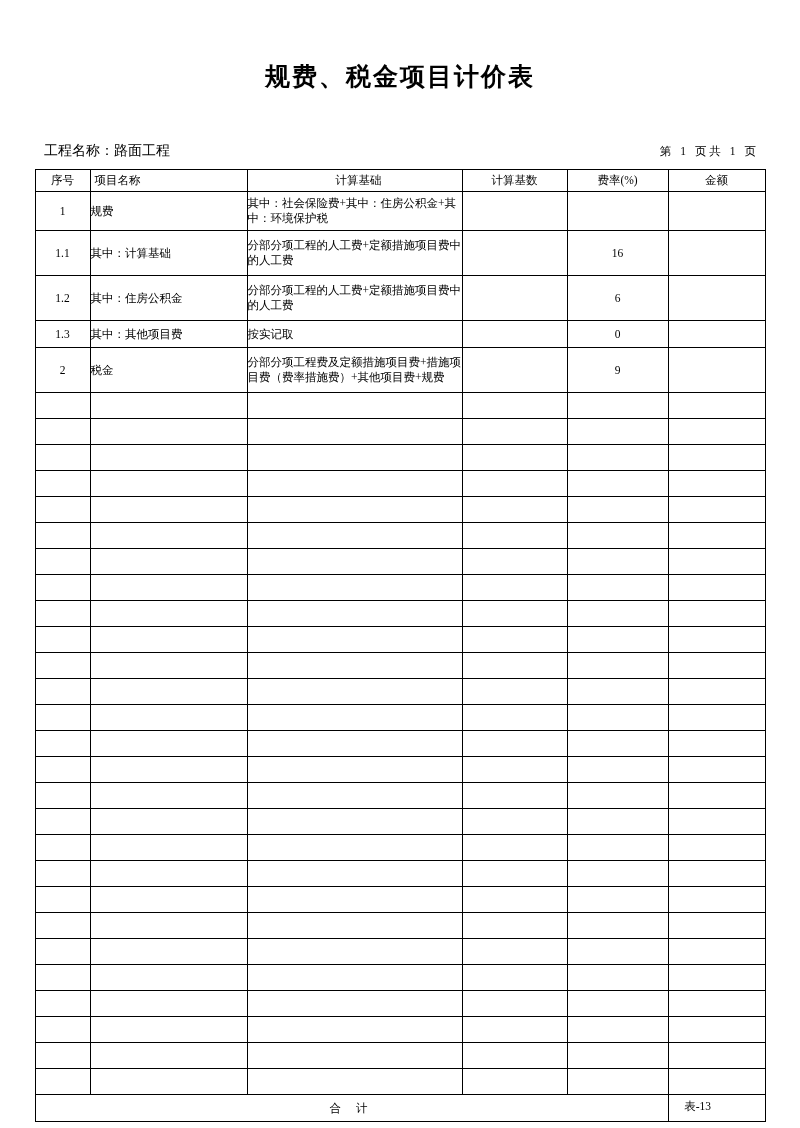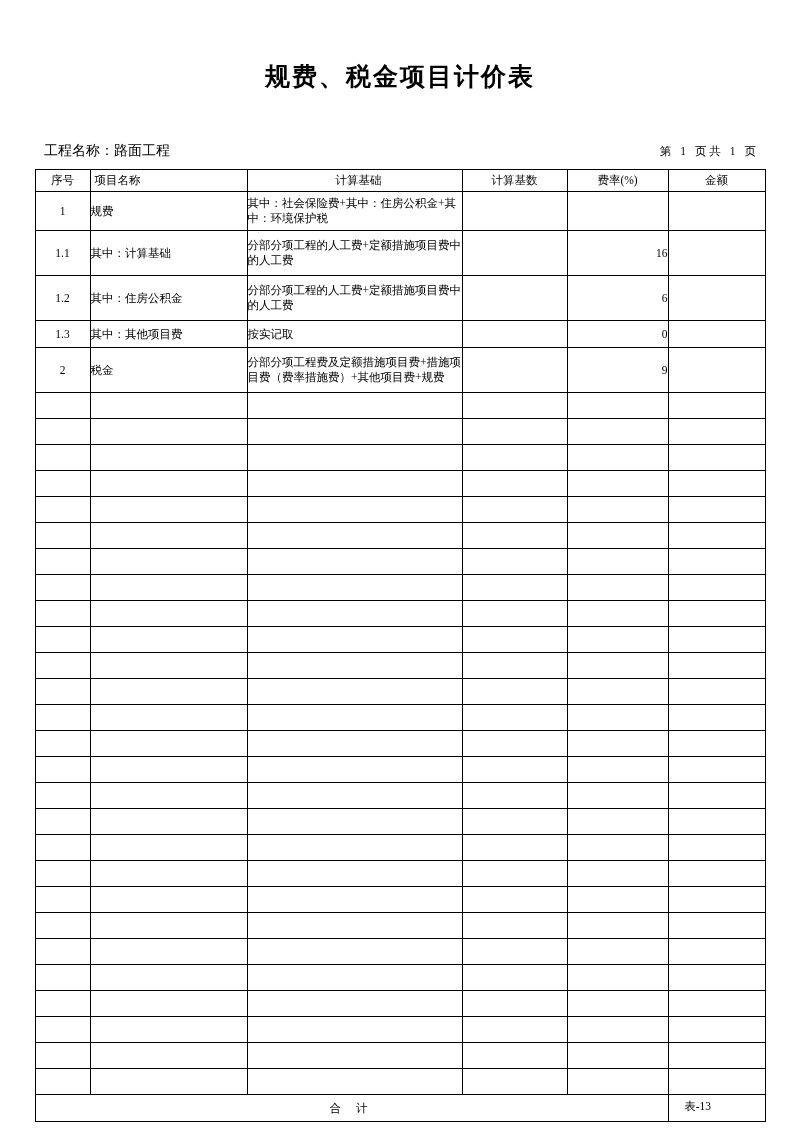--- a/index.html
+++ b/index.html
@@ -79,21 +79,21 @@
   }
   thead td {
     text-align: center;
     height: 21px;
     font-size: 12px;
   }
   .c-seq    { width: 54px;  text-align: center; }
   .c-name   { width: 152px; padding-left: 7px; }
   .c-base   { width: 206px; padding-left: 5px; padding-right: 4px; line-height: 15px; }
   .c-cardinal { width: 104px; }
-  .c-rate   { width: 100px; text-align: right; padding-right: 8px; }
+  .c-rate   { width: 100px; text-align: center; padding-right: 8px; }
   .c-amount { width: 96px; }
   .row-tall td { height: 38px; }
   .row-tall2 td { height: 44px; }
   .row-single td { height: 26px; }
   .row-empty td { height: 25px; }
   .row-total td { height: 26px; text-align: center; letter-spacing: 6px; }
   .footer-code {
     position: absolute;
     right: 89px;
     top: 1039px;

